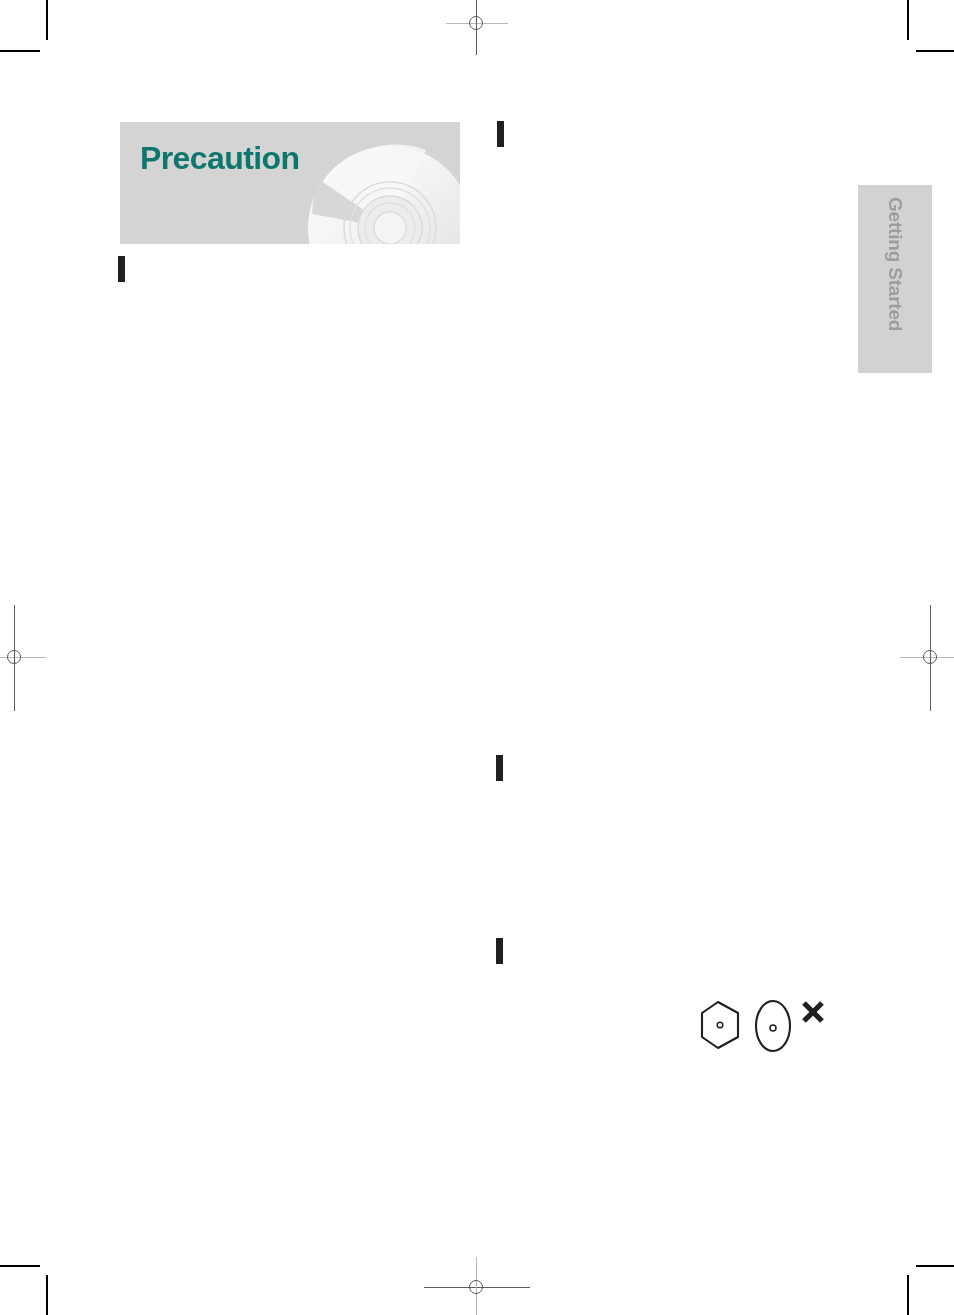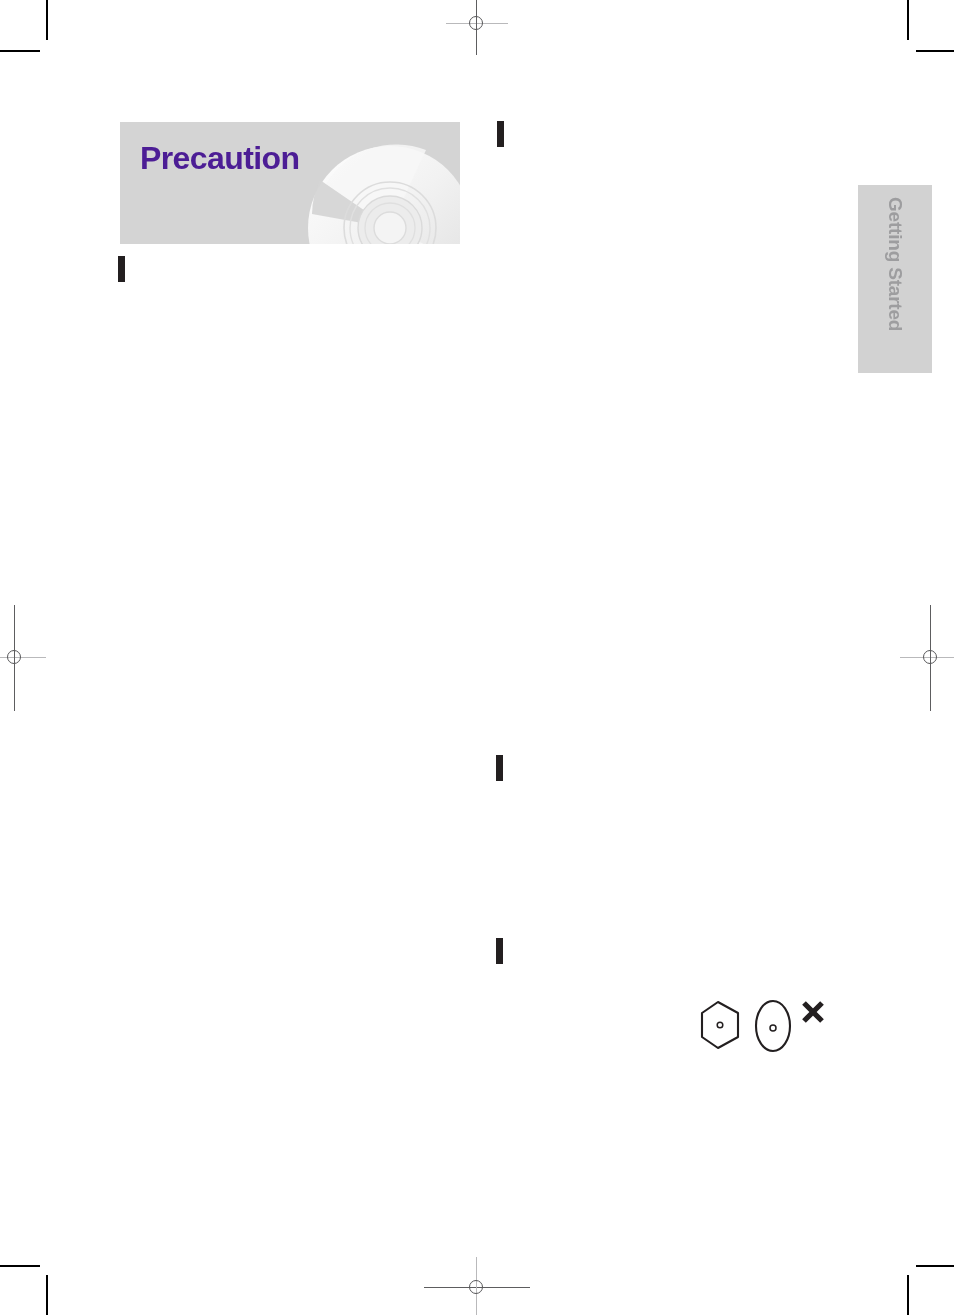--- a/index.html
+++ b/index.html
@@ -78,21 +78,21 @@
     background: #d4d4d4;
     overflow: hidden;
   }
   #banner-title {
     position: absolute;
     left: 20px;
     top: 20px;
     font-size: 32px;
     font-weight: bold;
     letter-spacing: -0.6px;
-    color: #4c1d95;
+    color: #0f766e;
     font-family: "Liberation Sans", sans-serif;
     line-height: 1;
   }
   #banner-disc {
     position: absolute;
     left: 186px;
     top: 22px;
     width: 168px;
     height: 168px;
   }

